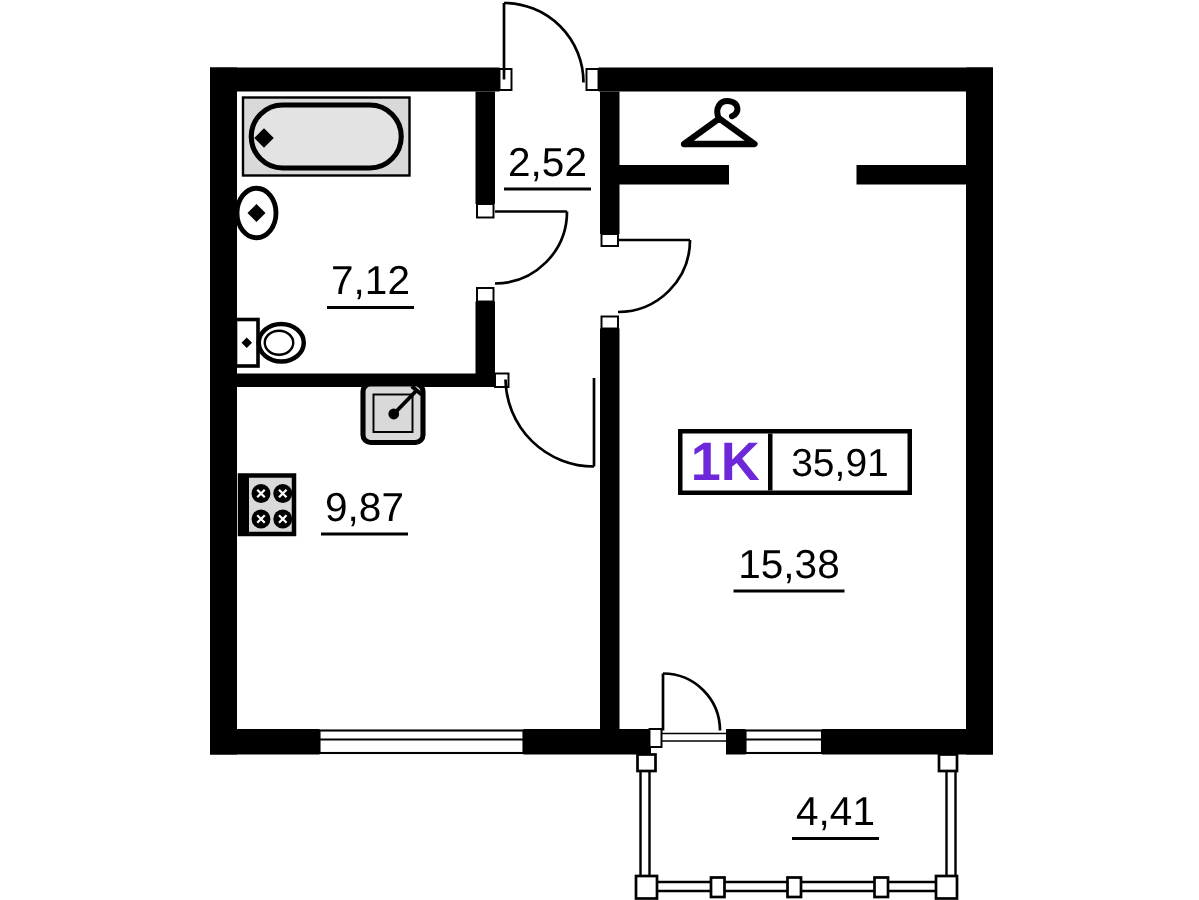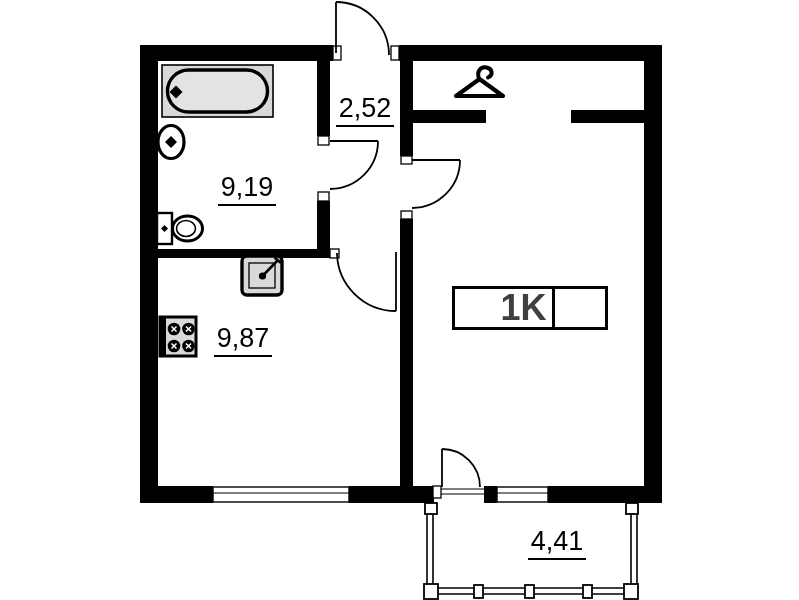--- a/index.html
+++ b/index.html
@@ -32,21 +32,21 @@
     width:150px;height:38px;
     border:3px solid #000;
     background:#fff;
     display:flex;
     align-items:stretch;
   }
   .apt-type{
     flex:0 0 57px;
     border-right:3px solid #000;
     display:flex;align-items:center;justify-content:center;
-    font-size:36px;font-weight:700;color:#404040;margin-left:40px;
+    font-size:36px;font-weight:700;color:#6d28d9;
   }
   .apt-area{
     flex:1 1 auto;
     display:flex;align-items:center;justify-content:center;
     font-size:26px;font-weight:400;color:#000;
   }
 </style>
 </head>
 <body>
 
@@ -191,21 +191,23 @@
 
       <g stroke="#000" fill="none" stroke-linecap="round" stroke-linejoin="round">
         <path d="M456,96 L479.5,79 L503,96 Z" stroke-width="4.2"></path>
         <path d="M479.5,80 C476,72 480,66.5 486.5,67.5 C492.5,68.5 493.5,75 488,77.5" stroke-width="4"></path>
       </g>
 
     </g>
   </svg>
 
   <div class="area-label" style="left:310px;top:95px;"><span class="u">2,52</span></div>
-  <div class="area-label" style="left:192px;top:174px;"><span class="u">9,19</span></div>
+  <div class="area-label" style="left:192px;top:174px;"><span class="u">7,12</span></div>
   <div class="area-label" style="left:188px;top:325px;"><span class="u">9,87</span></div>
+  <div class="area-label" style="left:471px;top:363px;"><span class="u">15,38</span></div>
   <div class="area-label" style="left:502px;top:528px;"><span class="u">4,41</span></div>
 
   <div class="apt-box">
     <div class="apt-type">1K</div>
+    <div class="apt-area">35,91</div>
   </div>
 
 </div>
 
 </body></html>

